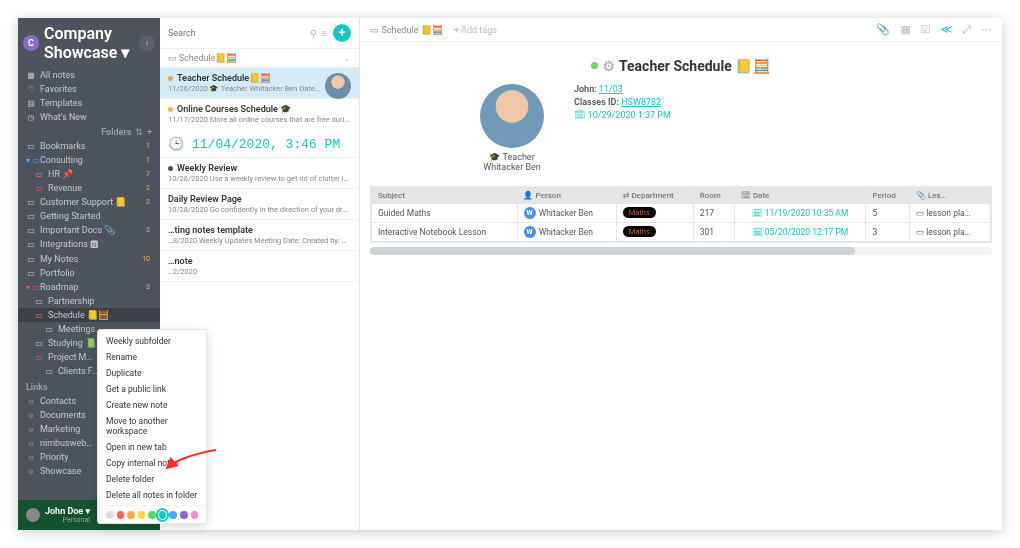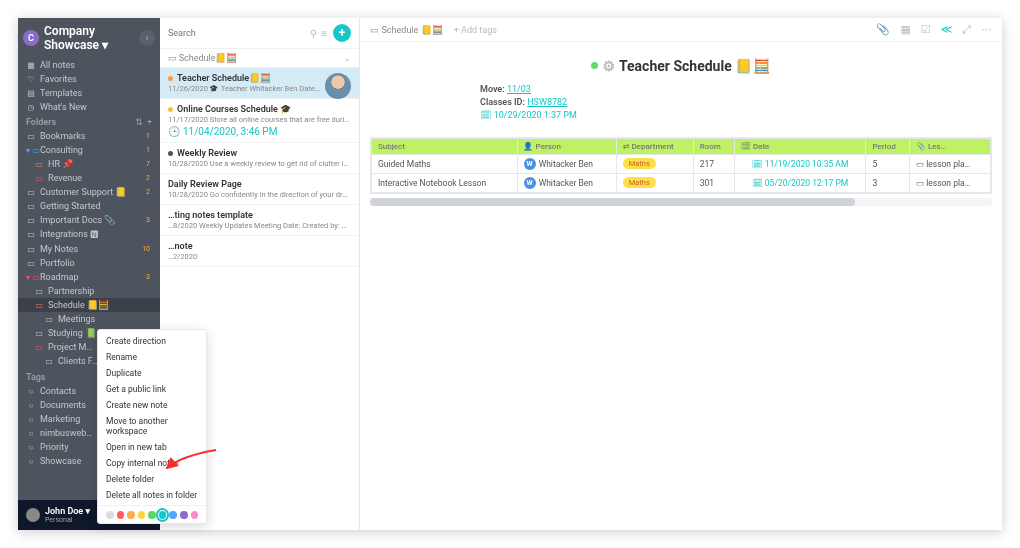--- a/index.html
+++ b/index.html
@@ -3,51 +3,51 @@
 <meta charset="utf-8">
 <style>
 * { margin:0; padding:0; box-sizing:border-box; font-family:-apple-system,BlinkMacSystemFont,"Segoe UI",Roboto,Helvetica,Arial,sans-serif; }
 body { background:#fff; width:1020px; height:548px; overflow:hidden; }
 .app { display:flex; width:984px; height:512px; margin:18px; box-shadow:0 2px 12px rgba(0,0,0,0.2); background:#fff; position:relative; }
 
 
 .sidebar { width:142px; background:#4d545e; color:#c5c8cc; display:flex; flex-direction:column; font-size:9px; position:relative; }
 .sb-header { display:flex; align-items:center; padding:6px 5px; }
 .sb-avatar { width:16px; height:16px; border-radius:50%; background:#8a6bc7; color:#fff; font-size:9px; display:flex; align-items:center; justify-content:center; margin-right:5px; font-weight:600; }
-.sb-title { color:#fff; font-size:12px; font-weight:600; flex:1; }
+.sb-title { color:#fff; font-size:16px; font-weight:600; flex:1; }
 .sb-collapse { width:16px; height:16px; border-radius:50%; background:rgba(255,255,255,0.08); display:flex; align-items:center; justify-content:center; color:#c5c8cc; }
 .sb-section { color:#9aa0a6; font-size:9px; padding:4px 8px 2px; font-weight:600; }
-.sb-section-row { display:flex; align-items:center; padding:3px 8px 2px; }
+.sb-section-row { display:flex; align-items:center; padding:3px 8px 2px;text-align:right; }
 .sb-section-row .sb-section-title { flex:1; color:#9aa0a6; font-size:9px; font-weight:600; }
 .sb-section-row .sb-icon-sm { color:#9aa0a6; margin-left:4px; }
 .sb-item { display:flex; align-items:center; padding:2px 8px; cursor:pointer; white-space:nowrap; overflow:hidden; }
 .sb-item .sb-ic { width:10px; text-align:center; margin-right:4px; font-size:8px; }
 .sb-item.selected { background:rgba(0,0,0,0.22); }
 .sb-item .badge { font-size:7px; color:#ffa94d; margin-left:auto; padding:0 2px; }
 .sb-item.depth1 { padding-left:16px; }
 .sb-item.depth2 { padding-left:26px; }
-.sb-footer { margin-top:auto; display:flex; align-items:center; padding:6px 8px; background:#0f172a; }
+.sb-footer { margin-top:auto; display:flex; align-items:center; padding:6px 8px; background:#14532d;text-align:right; }
 .sb-footer-av { width:14px; height:14px; border-radius:50%; background:#888; margin-right:5px; }
 .sb-footer-name { color:#fff; font-size:9px; font-weight:600; }
 .sb-footer-sub { color:#9aa0a6; font-size:7px; }
 
 
 .notelist { width:200px; border-right:1px solid #e5e7eb; display:flex; flex-direction:column; }
 .nl-search { display:flex; align-items:center; padding:6px 8px; border-bottom:1px solid #eef0f2; }
 .nl-search input { flex:1; border:0; font-size:9px; color:#999; background:transparent; outline:none; }
 .nl-search .ic { font-size:10px; color:#bbb; margin-left:4px; }
 .nl-add { width:18px; height:18px; border-radius:50%; background:#17c7c7; color:#fff; display:flex; align-items:center; justify-content:center; font-size:12px; font-weight:700; margin-left:6px; }
 .nl-crumb { display:flex; align-items:center; padding:4px 8px; color:#888; font-size:9px; border-bottom:1px solid #eef0f2; }
 .nl-crumb .chev { margin-left:auto; color:#bbb; }
 .note { padding:5px 8px; border-bottom:1px solid #f1f3f5; cursor:pointer; }
 .note.sel { background:#d4ebf6; }
 .note-t { font-size:9px; font-weight:600; color:#333; display:flex; align-items:center; }
 .note-t .dot { width:5px; height:5px; border-radius:50%; margin-right:4px; }
 .note-sub { color:#888; font-size:7.5px; margin-top:1px; overflow:hidden; text-overflow:ellipsis; white-space:nowrap; }
-.note-meta { color:#17c7c7; font-size:10px; margin-top:2px; }
+.note-meta { color:#17c7c7; font-size:13px; margin-top:12px;font-family:Liberation Mono, monospace; }
 .note-thumb { float:right; width:26px; height:26px; border-radius:50%; background:#ddd; background-image:radial-gradient(circle at 50% 35%,#f0c8a8 0,#f0c8a8 30%,#6a8fa8 32%,#6a8fa8 100%); margin-left:4px; }
 .note-plan-ic { float:right; width:22px; height:22px; margin-left:4px; background:linear-gradient(#ff5c5c 0 33%,#4da6ff 33% 66%,#5cd65c 66% 100%); border-radius:3px; transform:rotate(45deg); }
 
 
 .main { flex:1; display:flex; flex-direction:column; overflow:hidden; }
 .m-top { display:flex; align-items:center; padding:5px 10px; border-bottom:1px solid #eef0f2; font-size:9px; color:#888; }
 .m-top-crumb { display:flex; align-items:center; gap:3px; }
 .m-top-actions { margin-left:auto; display:flex; align-items:center; gap:10px; color:#bbb; font-size:11px; }
 .m-top-actions .share { color:#17c7c7; }
 .m-top-label { margin-left:10px; color:#bbb; }
@@ -61,22 +61,22 @@
 .m-hero-name { font-size:9px; color:#555; }
 .m-hero-info { font-size:9px; color:#555; }
 .m-hero-info .lbl { font-weight:600; }
 .m-hero-info a { color:#17c7c7; text-decoration:underline; }
 .m-hero-info .row { margin-bottom:3px; }
 
 
 .tbl-wrap { margin:4px 10px 0 10px; border:1px solid #e5e7eb; overflow-x:auto; }
 table { border-collapse:collapse; width:100%; font-size:8.5px; }
 th, td { border:1px solid #e5e7eb; padding:3px 6px; text-align:left; color:#555; white-space:nowrap; }
-th { background:#bef264; font-weight:500; color:#777; font-size:8px; }
-.pill { background:#fde047; color:#c95f2b; padding:1px 6px; border-radius:8px; font-size:7.5px; display:inline-block; }
+th { background:#e5e5e5; font-weight:500; color:#777; font-size:8px; }
+.pill { background:#000000; color:#c95f2b; padding:1px 6px; border-radius:8px; font-size:7.5px; display:inline-block; }
 .link { color:#17c7c7;text-align:center; }
 .pchip { display:inline-flex; align-items:center; gap:3px; }
 .pchip .av { width:12px; height:12px; border-radius:50%; background:#4a90e2; color:#fff; font-size:7px; display:flex; align-items:center; justify-content:center; font-weight:700; }
 .scrollbar { height:8px; background:#f3f4f6; margin:4px 10px 6px; border-radius:4px; position:relative; }
 .scroll-thumb { position:absolute; left:0; width:78%; height:100%; background:#cfd3d8; border-radius:4px; }
 
 
 .ctx { position:absolute; left:79px; top:311px; z-index:50; background:#fff; border:1px solid #e5e7eb; border-radius:3px; box-shadow:0 3px 12px rgba(0,0,0,0.15); font-size:8.5px; color:#333; width:110px; padding:3px 0; }
 .ctx-item { padding:3px 8px; cursor:pointer; }
 .ctx-sep { border-top:1px solid #eef0f2; margin:2px 0; }
@@ -195,21 +195,21 @@
         <div class="sb-item depth1">
           <span class="sb-ic" style="color:#ff4d4d">▭</span>
           <span>Project M…</span>
         </div>
         <div class="sb-item depth2">
           <span class="sb-ic" style="color:#c5c8cc">▭</span>
           <span>Clients F…</span>
         </div>
       </div>
 
-    <div class="sb-section">Tags</div>
+    <div class="sb-section">Links</div>
     <div id="tags">
         <div class="sb-item">
           <span class="sb-ic">○</span>
           <span>Contacts</span>
         </div>
         <div class="sb-item">
           <span class="sb-ic">○</span>
           <span>Documents</span>
         </div>
         <div class="sb-item">
@@ -319,22 +319,27 @@
     <div class="m-title">
       <span class="m-title-row">
         <span class="dot"></span>
         <span style="color:#bbb">⚙</span>
         <span>Teacher Schedule</span>
         <span>📒🧮</span>
       </span>
     </div>
 
     <div class="m-hero">
+      <div class="m-hero-left">
+        <div class="m-hero-photo"></div>
+        <div class="m-hero-role"><span>🎓</span> <span>Teacher</span></div>
+        <div class="m-hero-name">Whitacker Ben</div>
+      </div>
       <div class="m-hero-info">
-        <div class="row"><span class="lbl">Move:</span> <a>11/03</a></div>
+        <div class="row"><span class="lbl">John:</span> <a>11/03</a></div>
         <div class="row"><span class="lbl">Classes ID:</span> <a>HSW8782</a></div>
         <div class="row"><span class="link">🗓 10/29/2020  1:37 PM</span></div>
       </div>
     </div>
 
     <div class="tbl-wrap">
       <table>
         <thead>
             <tr id="thead-row">
               <th>Subject</th>
@@ -368,21 +373,21 @@
           </tbody>
       </table>
     </div>
     <div class="scrollbar">
       <div class="scroll-thumb"></div>
     </div>
   </div>
 
   <div class="ctx">
     <div id="ctx-items">
-        <div class="ctx-item">Create direction</div>
+        <div class="ctx-item">Weekly subfolder</div>
         <div class="ctx-item">Rename</div>
         <div class="ctx-item">Duplicate</div>
         <div class="ctx-item">Get a public link</div>
         <div class="ctx-item">Create new note</div>
         <div class="ctx-item">Move to another workspace</div>
         <div class="ctx-item">Open in new tab</div>
         <div class="ctx-item">Copy internal notes</div>
         <div class="ctx-item">Delete folder</div>
         <div class="ctx-item">Delete all notes in folder</div>
         <div class="ctx-sep"></div>

